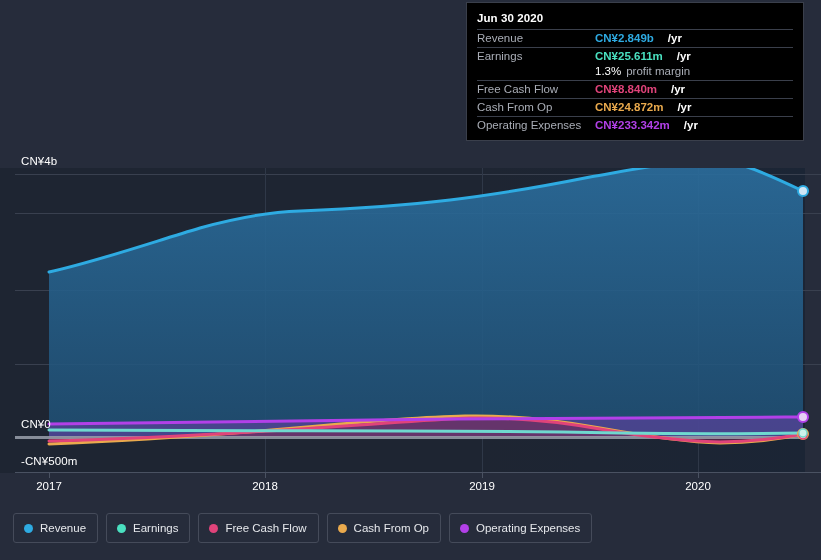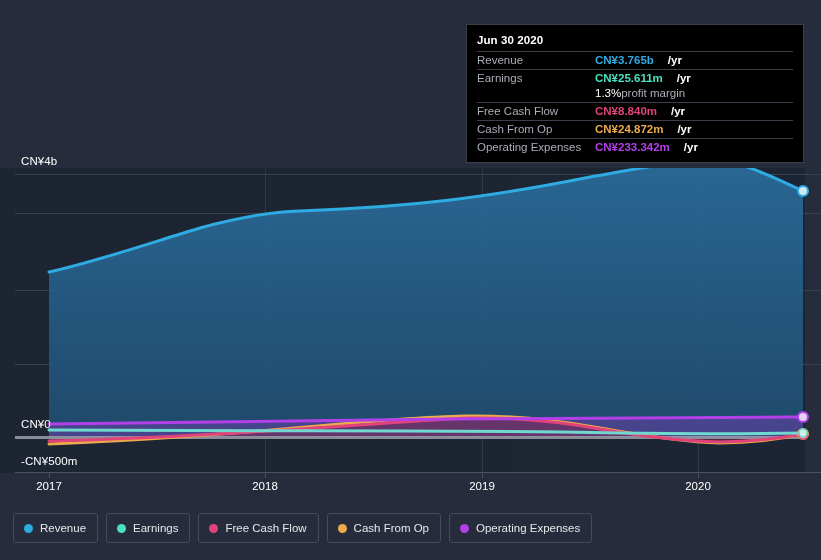--- a/index.html
+++ b/index.html
@@ -55,21 +55,21 @@
     font-size: 11.5px;
     color: #ffffff;
     transform: translateX(-50%);
     white-space: nowrap;
   }
 
   
   .tooltip {
     position: absolute;
     left: 466px;
-    top: 24px;
+    top: 2px;
     width: 338px;
     background: #000000;
     border: 1px solid #3a3f4b;
     box-sizing: border-box;
     padding: 8px 10px 6px 10px;
   }
   .tt-title {
     font-size: 11.5px;
     font-weight: bold;
     color: #ffffff;
@@ -98,21 +98,21 @@
   }
   .tt-unit {
     color: #ffffff;
     font-weight: bold;
     margin-left: 14px;
     white-space: nowrap;
   }
   .tt-suffix {
     color: #a9adb6;
     font-weight: normal;
-    margin-left: 0;
+    margin-left: 5px;
     white-space: nowrap;
   }
   .tt-margin-val { color: #ffffff; font-weight: normal; }
 
   
   .legend {
     position: absolute;
     left: 13px;
     top: 513px;
     display: flex;
@@ -264,21 +264,21 @@
     <div class="x-tick" style="left:265px">2018</div>
     <div class="x-tick" style="left:482px">2019</div>
     <div class="x-tick" style="left:698px">2020</div>
   </div>
 
   <div class="tooltip">
     <div class="tt-title">Jun 30 2020</div>
 
     <div class="tt-row">
       <span class="tt-label">Revenue</span>
-      <span class="tt-value" style="color:#2eabe2">CN¥3.765b</span>
+      <span class="tt-value" style="color:#2eabe2">CN¥2.849b</span>
       <span class="tt-unit">/yr</span>
     </div>
 
     <div class="tt-row">
       <span class="tt-label">Earnings</span>
       <span class="tt-value" style="color:#4ae0c0">CN¥25.611m</span>
       <span class="tt-unit">/yr</span>
     </div>
 
     <div class="tt-row no-rule">

